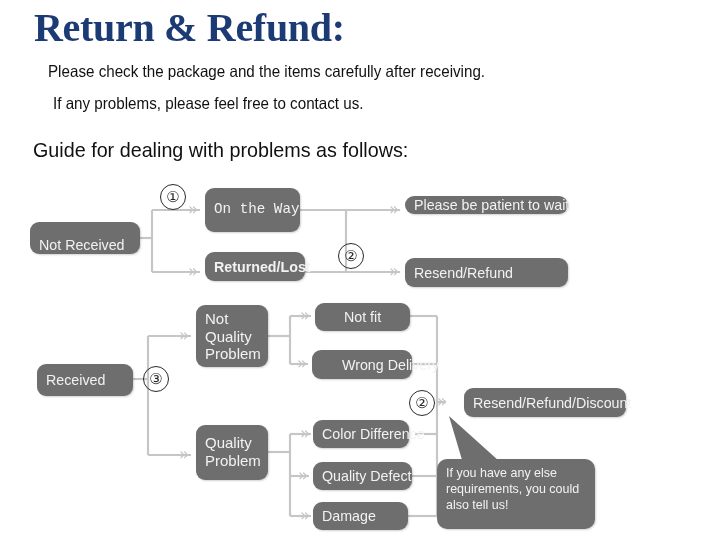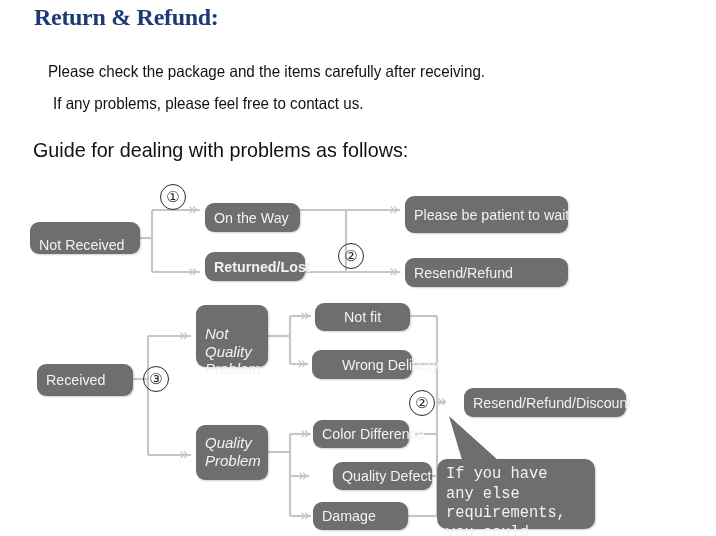--- a/index.html
+++ b/index.html
@@ -20,21 +20,21 @@
     overflow: hidden;
   }
 
   
   #title {
     position: absolute;
     left: 34px;
     top: 4px;
     font-family: "Liberation Serif", "DejaVu Serif", serif;
     font-weight: bold;
-    font-size: 24px;
+    font-size: 40px;
     letter-spacing: -0.3px;
     color: #1c3a73;
     white-space: nowrap;
   }
   .intro-line {
     position: absolute;
     font-family: "Liberation Sans", sans-serif;
     font-size: 16.5px;
     color: #111111;
     white-space: nowrap;
@@ -84,22 +84,21 @@
     display: flex;
     align-items: center;
     padding: 0 9px;
     box-shadow: 1px 1px 2px rgba(0,0,0,0.18);
     white-space: nowrap;
   }
   .node.center { justify-content: center; }
   .node.multiline {
     display: block;
     white-space: normal;
-    padding: 20px 9px;
-    font-style: italic;
+    padding: 5px 9px;
   }
   .node.multiline span { display: block; }
 
   
   .node .txt {
     display: inline-block;
     transform: scaleX(0.95);
     transform-origin: left center;
   }
   .node.center .txt { transform-origin: center center; }
@@ -134,22 +133,22 @@
   
   #callout {
     position: absolute;
     left: 437px;
     top: 459px;
     width: 158px;
     height: 70px;
     background: #6e6e6e;
     border-radius: 10px;
     color: #f2f2f2;
-    font-family: Liberation Mono, monospace;
-    font-size: 16px;
+    font-family: Liberation Sans, sans-serif;
+    font-size: 13px;
     line-height: 1.22;
     padding: 6px 8px 0 9px;
     box-sizing: border-box;
     box-shadow: 1px 1px 2px rgba(0,0,0,0.18);
   }
   #callout span { display: block; transform: scaleX(0.96); transform-origin: left center; }
   #callout-tail {
     position: absolute;
     left: 447px;
     top: 414px;
@@ -224,29 +223,29 @@
 
     <div class="step" style="left:160px; top:184px;">①</div>
     <div class="step" style="left:338px; top:243px;">②</div>
     <div class="step" style="left:143px; top:366px;">③</div>
     <div class="step" style="left:409px; top:390px;">②</div>
 
     <div class="node" style="left:30px; top:222px; width:110px; height:32px;align-items:flex-end;">
       <span class="txt">Not Received</span>
     </div>
 
-    <div class="node" style="left:205px; top:203px; width:95px; height:29px;">
+    <div class="node" style="left:205px; top:188px; width:95px; height:44px;font-family:Liberation Mono, monospace;">
       <span class="txt">On the Way</span>
     </div>
 
     <div class="node" style="left:205px; top:252px; width:100px; height:29px;font-weight:bold;">
       <span class="txt">Returned/Lost</span>
     </div>
 
-    <div class="node" style="left:405px; top:196px; width:163px; height:37px;">
+    <div class="node" style="left:405px; top:196px; width:163px; height:18px;">
       <span class="txt">Please be patient to wait</span>
     </div>
 
     <div class="node" style="left:405px; top:258px; width:163px; height:29px;text-align:center;">
       <span class="txt">Resend/Refund</span>
     </div>
 
     <div class="node" style="left:37px; top:364px; width:96px; height:32px;text-align:right;">
       <span class="txt">Received</span>
     </div>
@@ -267,21 +266,21 @@
     </div>
 
     <div class="node" style="left:312px; top:350px; width:100px; height:29px;padding-left:30px;">
       <span class="txt">Wrong Delivery</span>
     </div>
 
     <div class="node" style="left:313px; top:420px; width:96px; height:28px;">
       <span class="txt">Color Difference</span>
     </div>
 
-    <div class="node" style="left:313px; top:462px; width:99px; height:28px;margin-left:20px;">
+    <div class="node" style="left:313px; top:462px; width:99px; height:28px;">
       <span class="txt">Quality Defect</span>
     </div>
 
     <div class="node" style="left:313px; top:502px; width:95px; height:28px;">
       <span class="txt">Damage</span>
     </div>
 
     <div class="node" style="left:464px; top:388px; width:162px; height:29px;">
       <span class="txt">Resend/Refund/Discount</span>
     </div>

